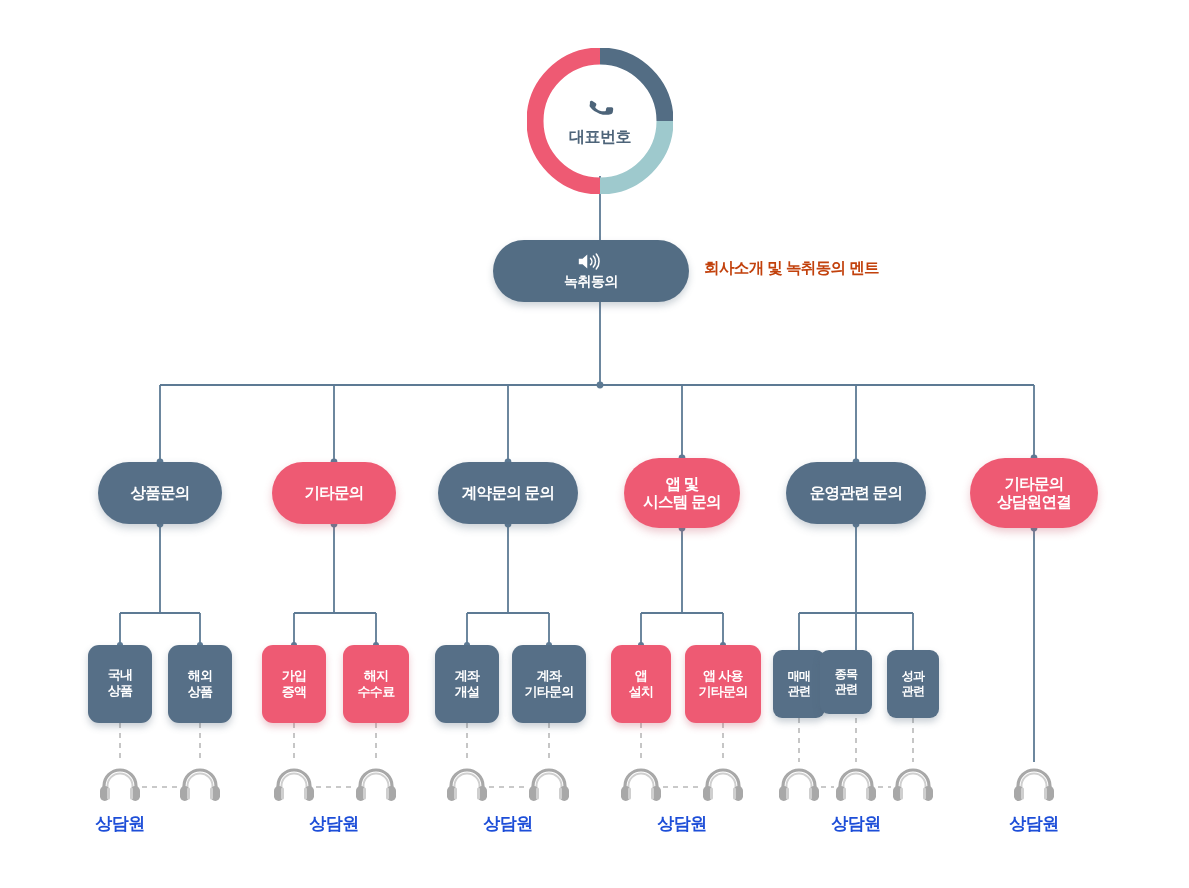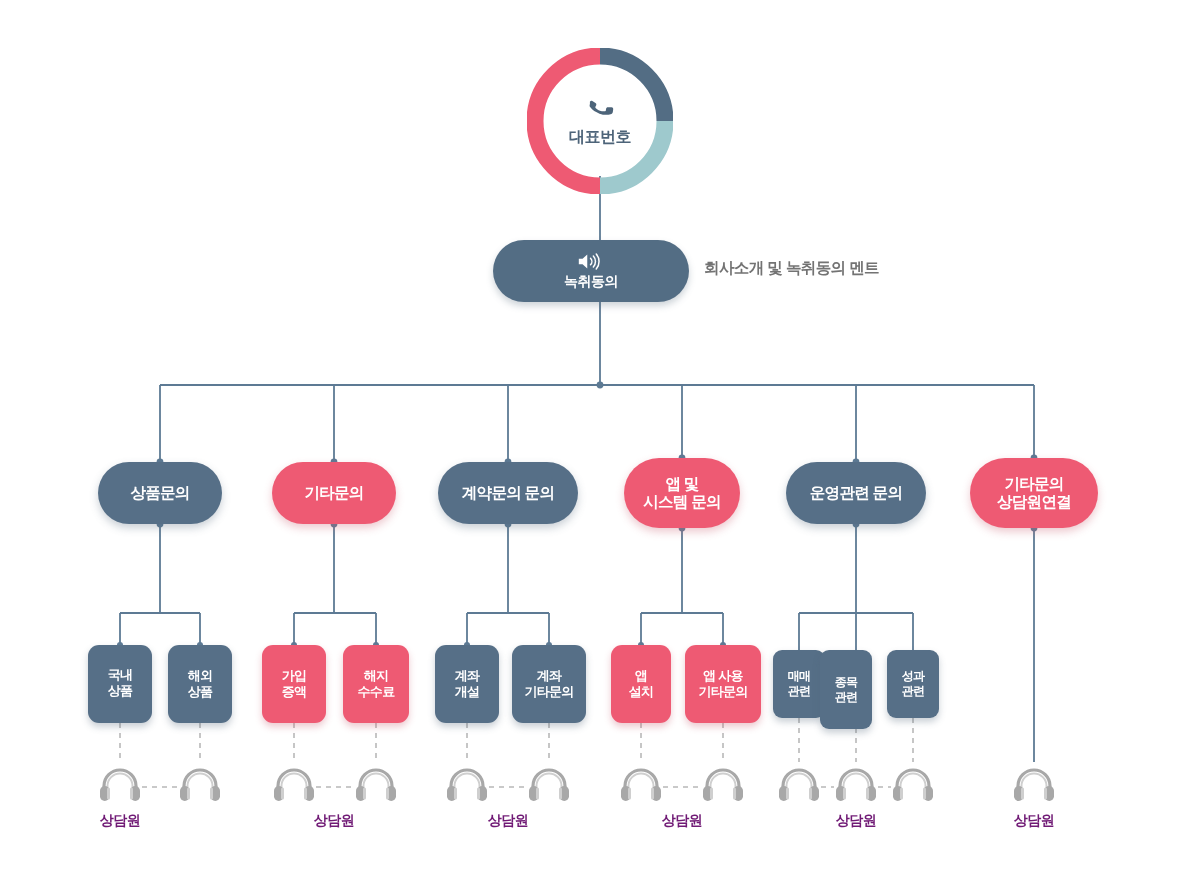--- a/index.html
+++ b/index.html
@@ -33,21 +33,21 @@
     position:absolute;left:493px;top:240px;width:196px;height:62px;
     background:#536d84;border-radius:31px;
     box-shadow:0 4px 7px rgba(80,100,120,.28);
     display:flex;flex-direction:column;align-items:center;justify-content:center;
     color:#ffffff;
   }
   .announce-label{font-size:14px;font-weight:bold;letter-spacing:-.5px;margin-top:2px;}
   .speaker-ico{width:30px;height:19px;display:block;}
   .announce-note{
     position:absolute;left:704px;top:258px;
-    color:#737373;font-size:15.5px;font-weight:bold;letter-spacing:-.6px;
+    color:#c2410c;font-size:15.5px;font-weight:bold;letter-spacing:-.6px;
     white-space:nowrap;
   }
 
   
   .cat{
     position:absolute;height:62px;border-radius:31px;
     display:flex;align-items:center;justify-content:center;text-align:center;
     color:#ffffff;font-size:15.5px;font-weight:bold;letter-spacing:-.7px;
     line-height:1.18;
     box-shadow:0 4px 8px rgba(80,100,120,.30);
@@ -64,21 +64,21 @@
     box-shadow:0 4px 7px rgba(80,100,120,.30);
   }
   .sub.blue{background:#566f87;}
   .sub.pink{background:#ee5a73;box-shadow:0 4px 7px rgba(200,90,110,.32);}
   .sub.small{font-size:12px;border-radius:9px;}
 
   
   .agent{position:absolute;width:44px;height:40px;}
   .agent svg{display:block;width:44px;height:40px;}
   .agent-label{
-    position:absolute;color:#701a75;font-size:14px;font-weight:bold;
+    position:absolute;color:#1d4ed8;font-size:17px;font-weight:bold;
     letter-spacing:-.5px;white-space:nowrap;text-align:center;
   }
 </style>
 </head>
 <body>
 
 <div id="stage">
 
   <svg id="wires" viewBox="0 0 1189 888" xmlns="http://www.w3.org/2000/svg">
     <g stroke="#5d7a94" stroke-width="1.8" fill="none">
@@ -220,21 +220,21 @@
   <div class="sub pink" style="left:262px;top:645px;width:64px;height:78px;">가입<br>증액</div>
   <div class="sub pink" style="left:343px;top:645px;width:66px;height:78px;">해지<br>수수료</div>
 
   <div class="sub blue" style="left:435px;top:645px;width:64px;height:78px;">계좌<br>개설</div>
   <div class="sub blue" style="left:512px;top:645px;width:74px;height:78px;">계좌<br>기타문의</div>
 
   <div class="sub pink" style="left:611px;top:645px;width:60px;height:78px;">앱<br>설치</div>
   <div class="sub pink" style="left:685px;top:645px;width:76px;height:78px;">앱 사용<br>기타문의</div>
 
   <div class="sub blue small" style="left:773px;top:650px;width:52px;height:68px;">매매<br>관련</div>
-  <div class="sub blue small" style="left:820px;top:650px;width:52px;height:79px;">종목<br>관련</div>
+  <div class="sub blue small" style="left:820px;top:650px;width:52px;height:64px;">종목<br>관련</div>
   <div class="sub blue small" style="left:887px;top:650px;width:52px;height:68px;">성과<br>관련</div>
 
   <div class="agent" style="left:98px;top:762px;">
       <svg class="hs" viewBox="0 0 44 40" xmlns="http://www.w3.org/2000/svg">
         <path d="M6 31 V24 a16 16 0 0 1 32 0 v7" fill="none" stroke="#a8a8a8" stroke-width="3.2" stroke-linecap="round"></path>
         <path d="M9.5 30 V24 a12.5 12.5 0 0 1 25 0 v6" fill="none" stroke="#cfcfcf" stroke-width="2" stroke-linecap="round"></path>
         <rect x="2" y="24" width="9.5" height="15" rx="4.7" fill="#a8a8a8"></rect>
         <rect x="32.5" y="24" width="9.5" height="15" rx="4.7" fill="#a8a8a8"></rect>
         <rect x="9" y="25.5" width="3" height="12" rx="1.5" fill="#cfcfcf"></rect>
         <rect x="32" y="25.5" width="3" height="12" rx="1.5" fill="#cfcfcf"></rect>

